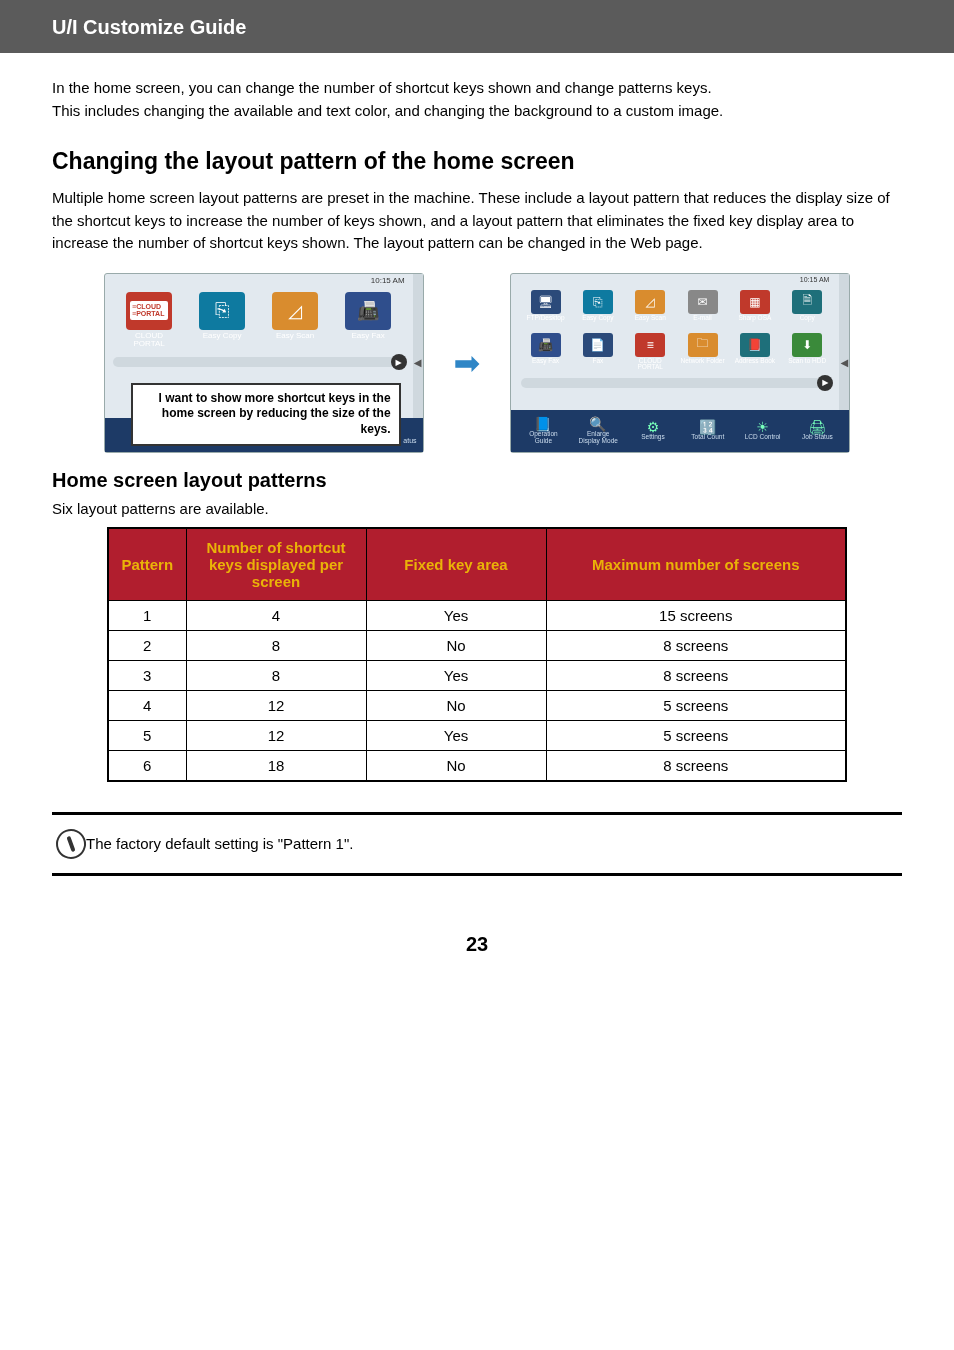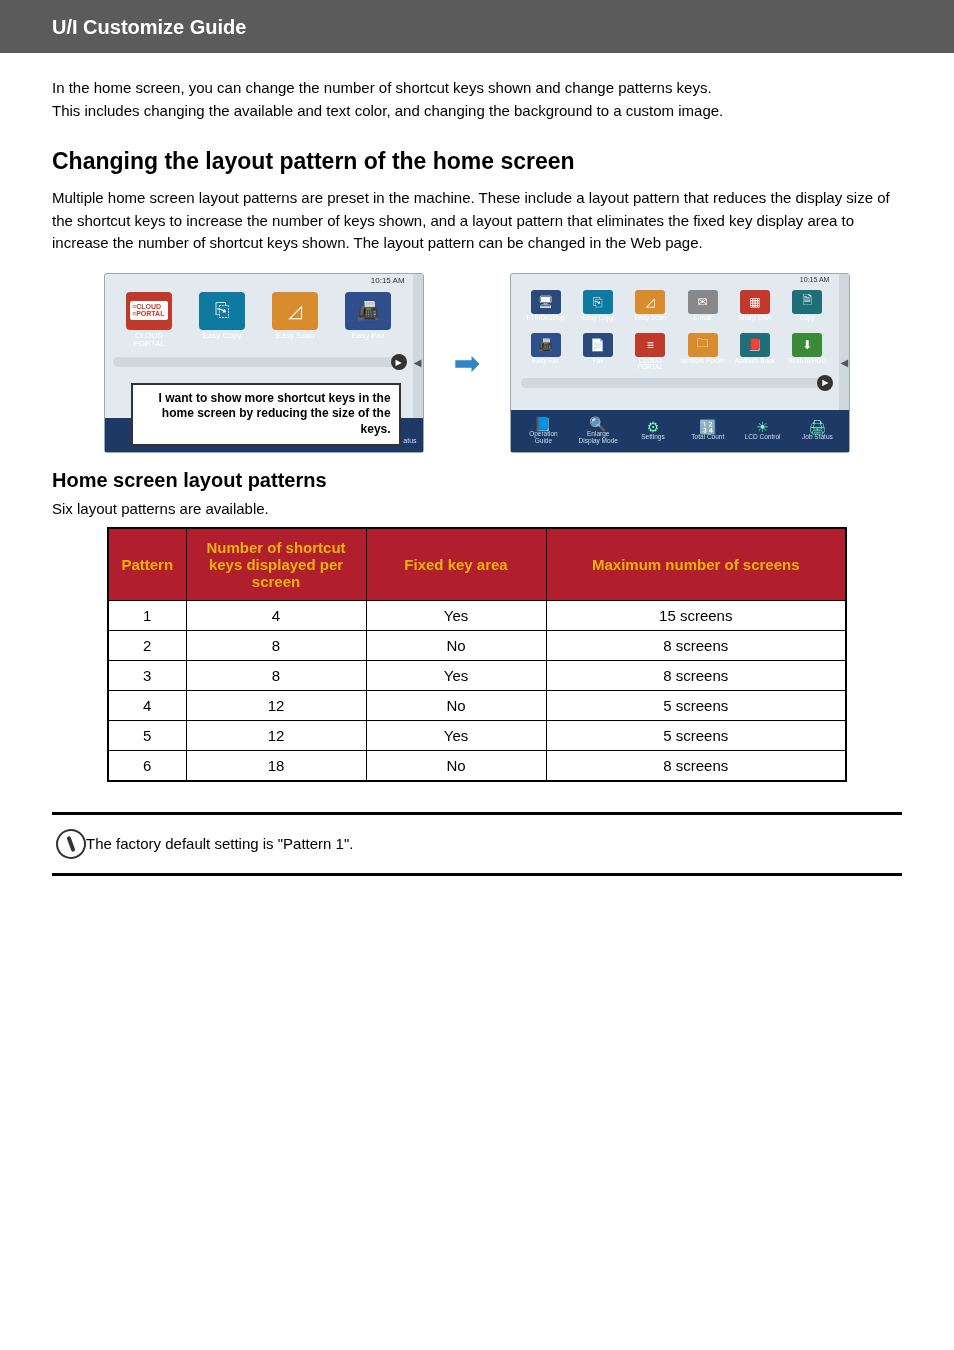--- a/index.html
+++ b/index.html
@@ -262,13 +262,14 @@
           </tr>
         </tbody>
     </table>
 
     <div class="note-wrap">
       <div class="note-icon"></div>
       <div class="note-text">The factory default setting is "Pattern 1".</div>
     </div>
   </div>
 
+  <div class="page-number">23</div>
 </div>
 
 </body></html>

